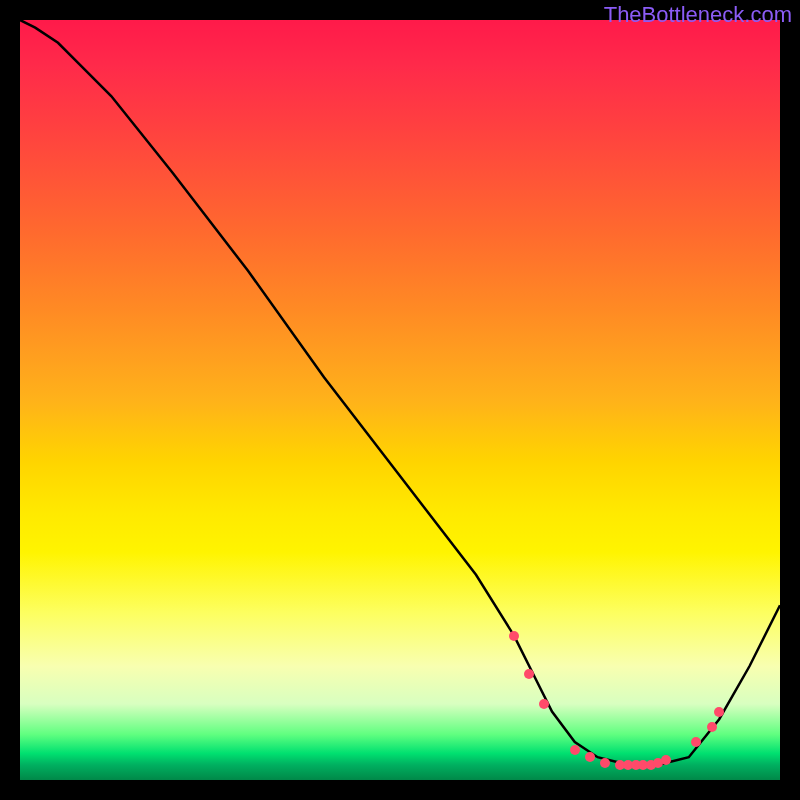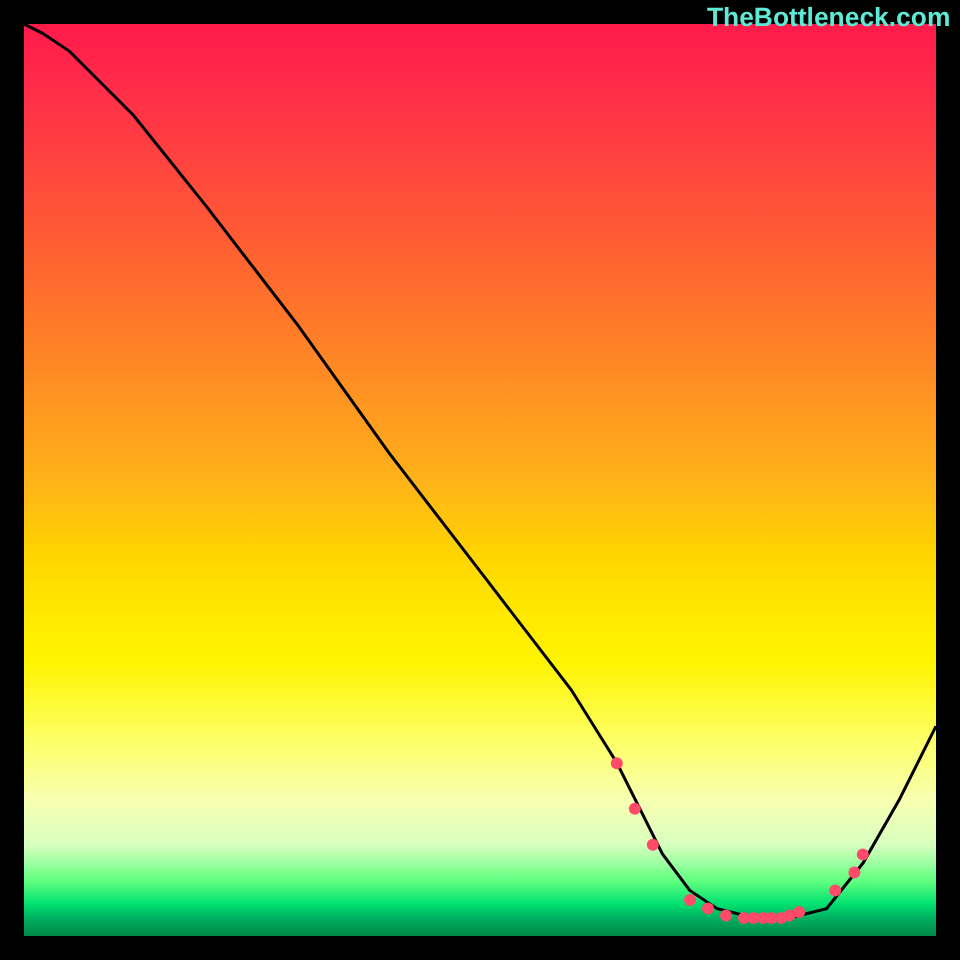--- a/index.html
+++ b/index.html
@@ -1,17 +1,17 @@
 <!DOCTYPE html>
 <html><head>
 <meta charset="utf-8">
 <style>
 * { margin: 0; padding: 0; box-sizing: border-box; }
 body { width: 800px; height: 800px; background: #000; font-family: Arial, sans-serif; position: relative; overflow: hidden; }
-.attribution { position: absolute; top: 2px; right: 8px; color: #5eead4; font-size: 22px; font-weight: 700; z-index: 10; }
+.attribution { position: absolute; top: 2px; right: 8px; color: #8b5cf6; font-size: 22px; font-weight: 400; z-index: 10; }
 .plot-frame { position: absolute; top: 20px; left: 20px; width: 760px; height: 760px; background: #000; }
 .gradient-fill { position: absolute; inset: 0; background: linear-gradient(to bottom,
   #ff1a4a 0%,
   #ff2a4a 6%,
   #ff4040 14%,
   #ff6a2e 28%,
   #ff8a24 38%,
   #ffb21a 50%,
   #ffd400 58%,
   #ffea00 65%,

